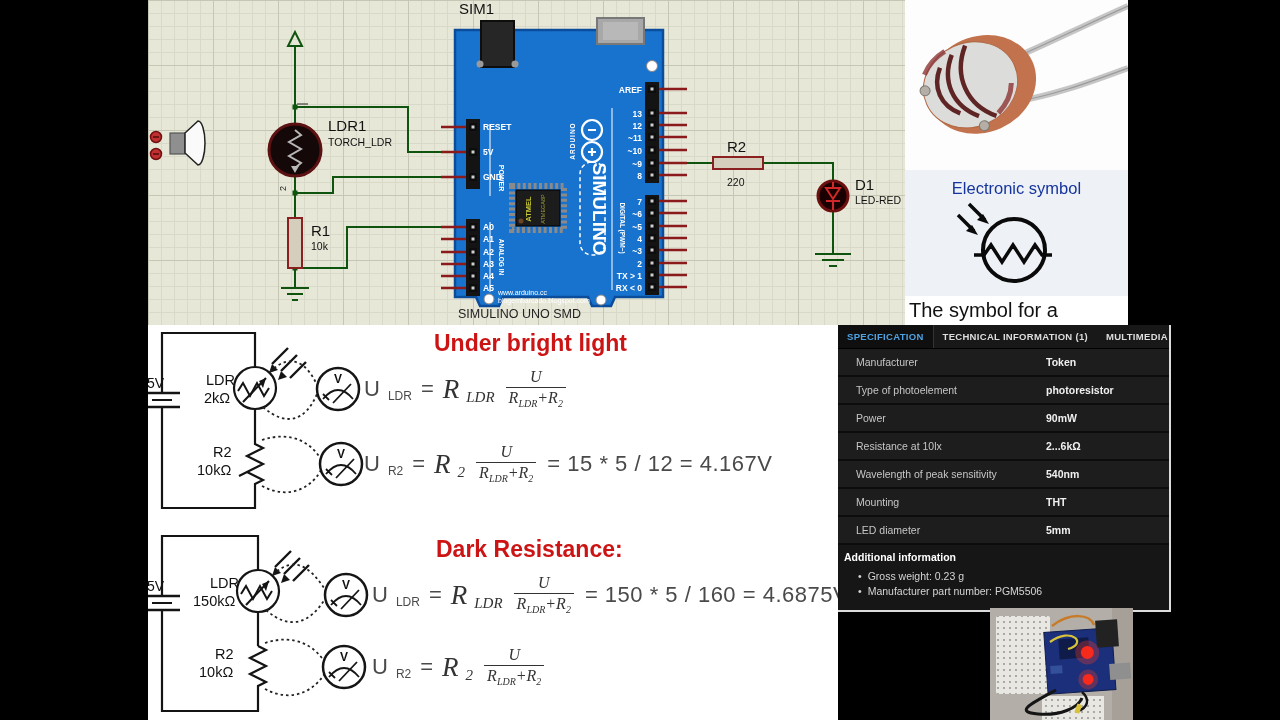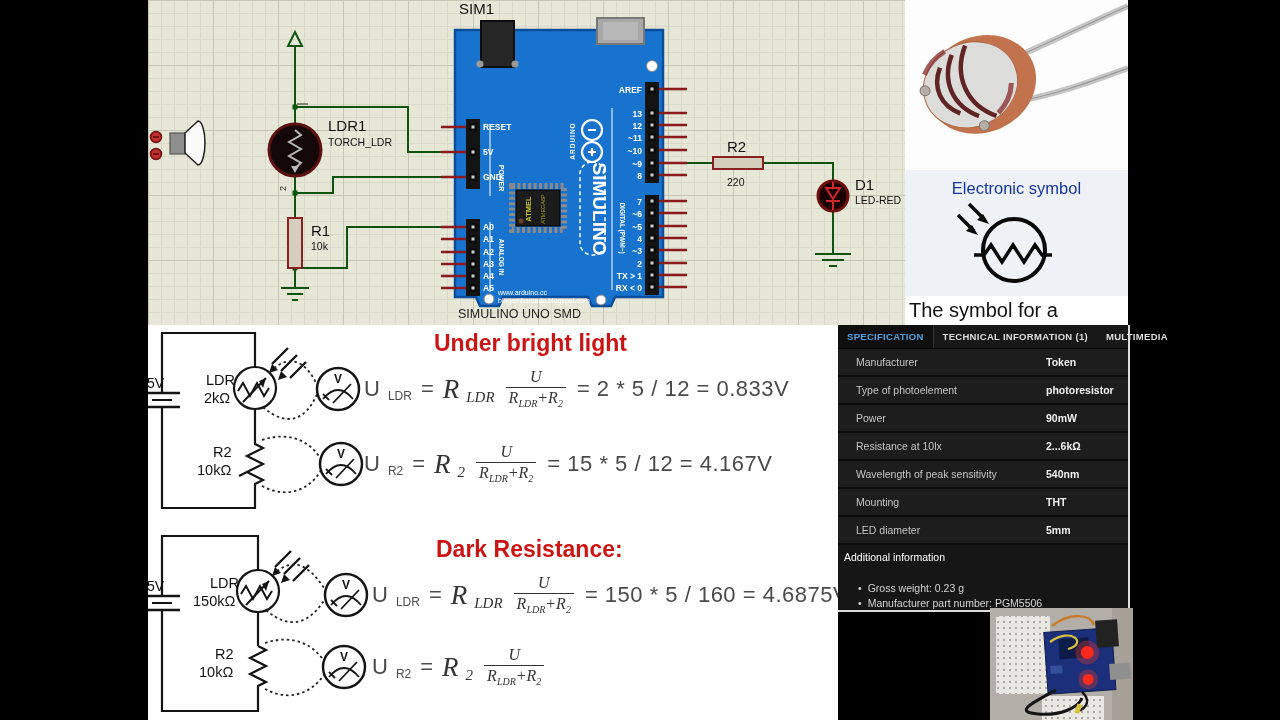--- a/index.html
+++ b/index.html
@@ -33,30 +33,30 @@
   .frac .den sub{font-size:10px;}
   .frow .res{font-size:22px;color:#4a4a4a;letter-spacing:0.5px;}
   
   #photo-top{position:absolute;left:905px;top:0;width:223px;height:170px;background:#fdfdfd;overflow:hidden;}
   #symbol-panel{position:absolute;left:905px;top:170px;width:223px;height:155px;background:#eef1f6;overflow:hidden;}
   #symbol-title{position:absolute;left:0;top:9px;width:100%;text-align:center;color:#15359d;
                 font-weight:normal;font-size:16.5px;}
   #symbol-caption{position:absolute;left:0;top:126px;width:100%;height:29px;background:#fff;
                   color:#111;font-size:20px;line-height:28px;padding-left:4px;box-sizing:border-box;}
   
-  #spec{position:absolute;left:838px;top:325px;width:292px;height:287px;background:#161616;
+  #spec{position:absolute;left:838px;top:325px;width:333px;height:287px;background:#161616;
         border-right:2px solid #dcdcdc;border-bottom:2px solid #dcdcdc;box-sizing:border-box;}
   #spec-tabs{display:flex;height:23px;background:#181818;border-bottom:1px solid #000;}
   .tab{font-size:9.5px;font-weight:bold;line-height:23px;padding:0 9px;color:#dedede;letter-spacing:.3px;white-space:nowrap;}
   .tab.active{color:#4fa3e3;background:#0f0f0f;border-right:1px solid #333;}
   .spec-row{height:26px;display:flex;align-items:center;background:#1d1d1d;border-bottom:2px solid #0c0c0c;position:relative;}
   .spec-label{color:#c6c6c6;font-size:10.5px;padding-left:18px;}
   .spec-value{position:absolute;left:208px;color:#f0f0f0;font-size:10.5px;font-weight:bold;}
   #spec-extra{padding:6px 6px 0;}
-  #spec-extra-title{color:#fff;font-size:10.5px;font-weight:normal;margin-bottom:18px;}
+  #spec-extra-title{color:#fff;font-size:10.5px;font-weight:bold;margin-bottom:6px;}
   .spec-bullet{color:#d5d5d5;font-size:10.5px;margin-left:14px;line-height:15px;}
   .spec-bullet::before{content:"•";margin-right:6px;}
   
   #photo-bottom{position:absolute;left:990px;top:608px;width:143px;height:112px;background:#b3aea7;overflow:hidden;}
 </style>
 </head>
 <body>
 
 <div id="stage">
 
@@ -353,21 +353,20 @@
     <div class="frow" style="left:216px;top:36px;">
       <span class="usym">U</span>
         <span class="usub">LDR</span>
       <span class="eq">=</span>
       <span class="mathit rsym">R</span>
         <span class="mathit rsub">LDR</span>
       <span class="frac">
         <span class="num">U</span>
         <span class="den"><span>R</span><sub>LDR</sub><span>+</span><span>R</span><sub>2</sub></span>
       </span>
-      <span class="res">= 2 * 5 / 12 = 0.833V</span>
     </div>
 
     <div class="frow" style="left:216px;top:111px;">
       <span class="usym">U</span>
         <span class="usub">R2</span>
       <span class="eq">=</span>
       <span class="mathit rsym">R</span>
         <span class="mathit rsub">2</span>
       <span class="frac">
         <span class="num">U</span>

